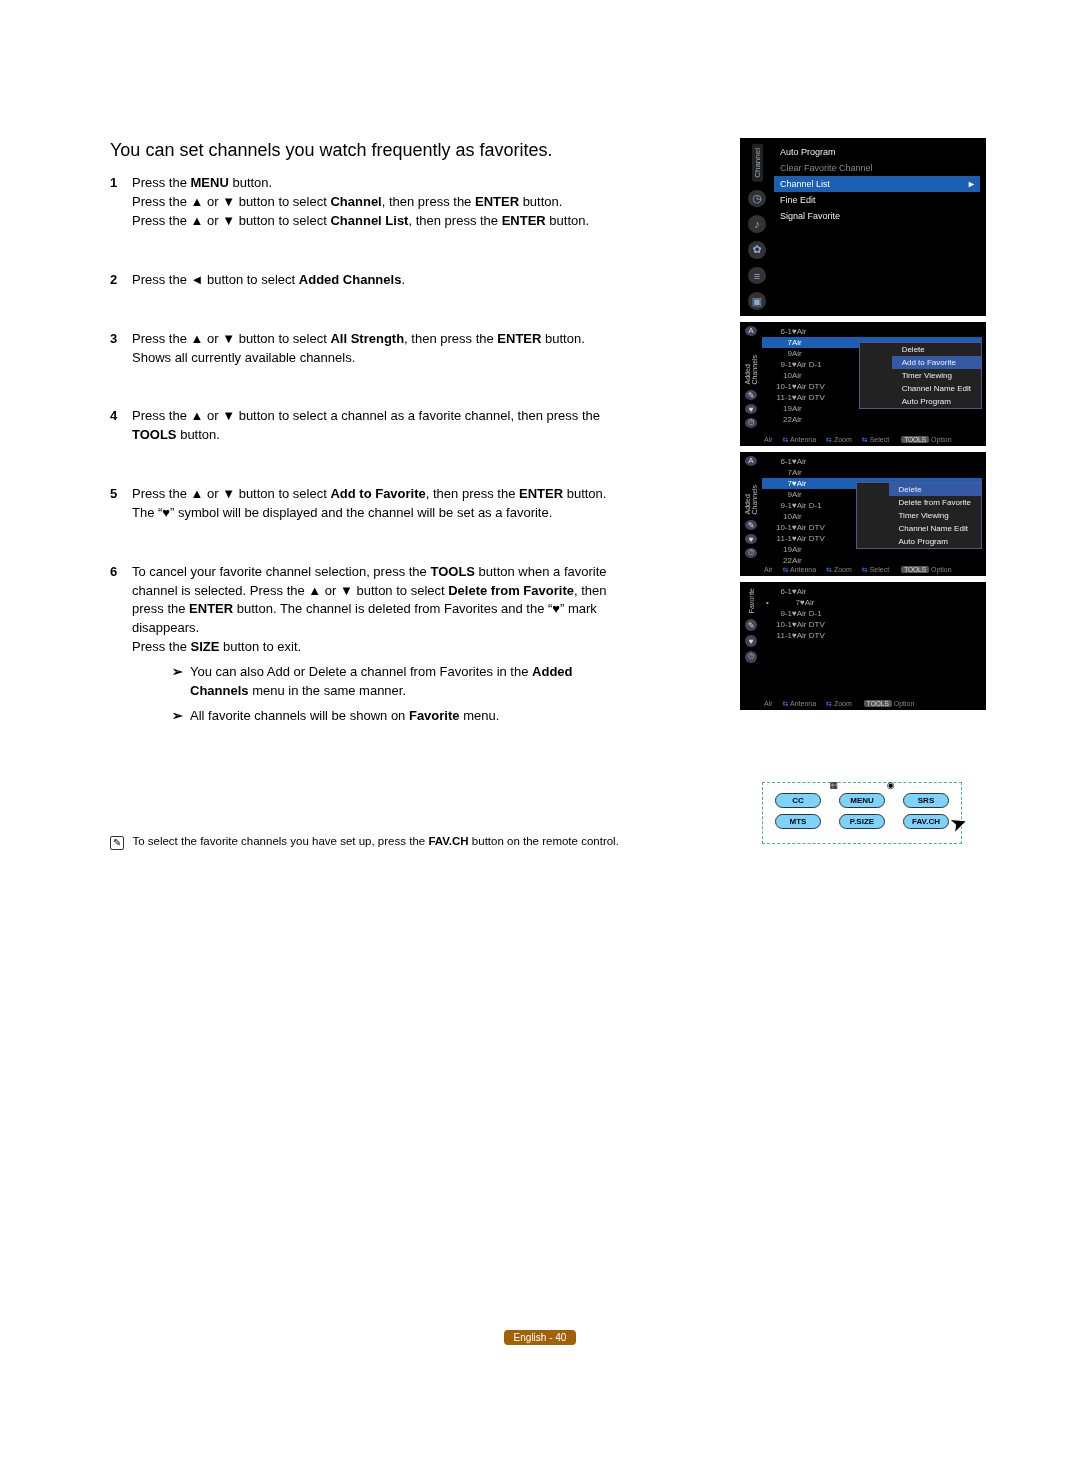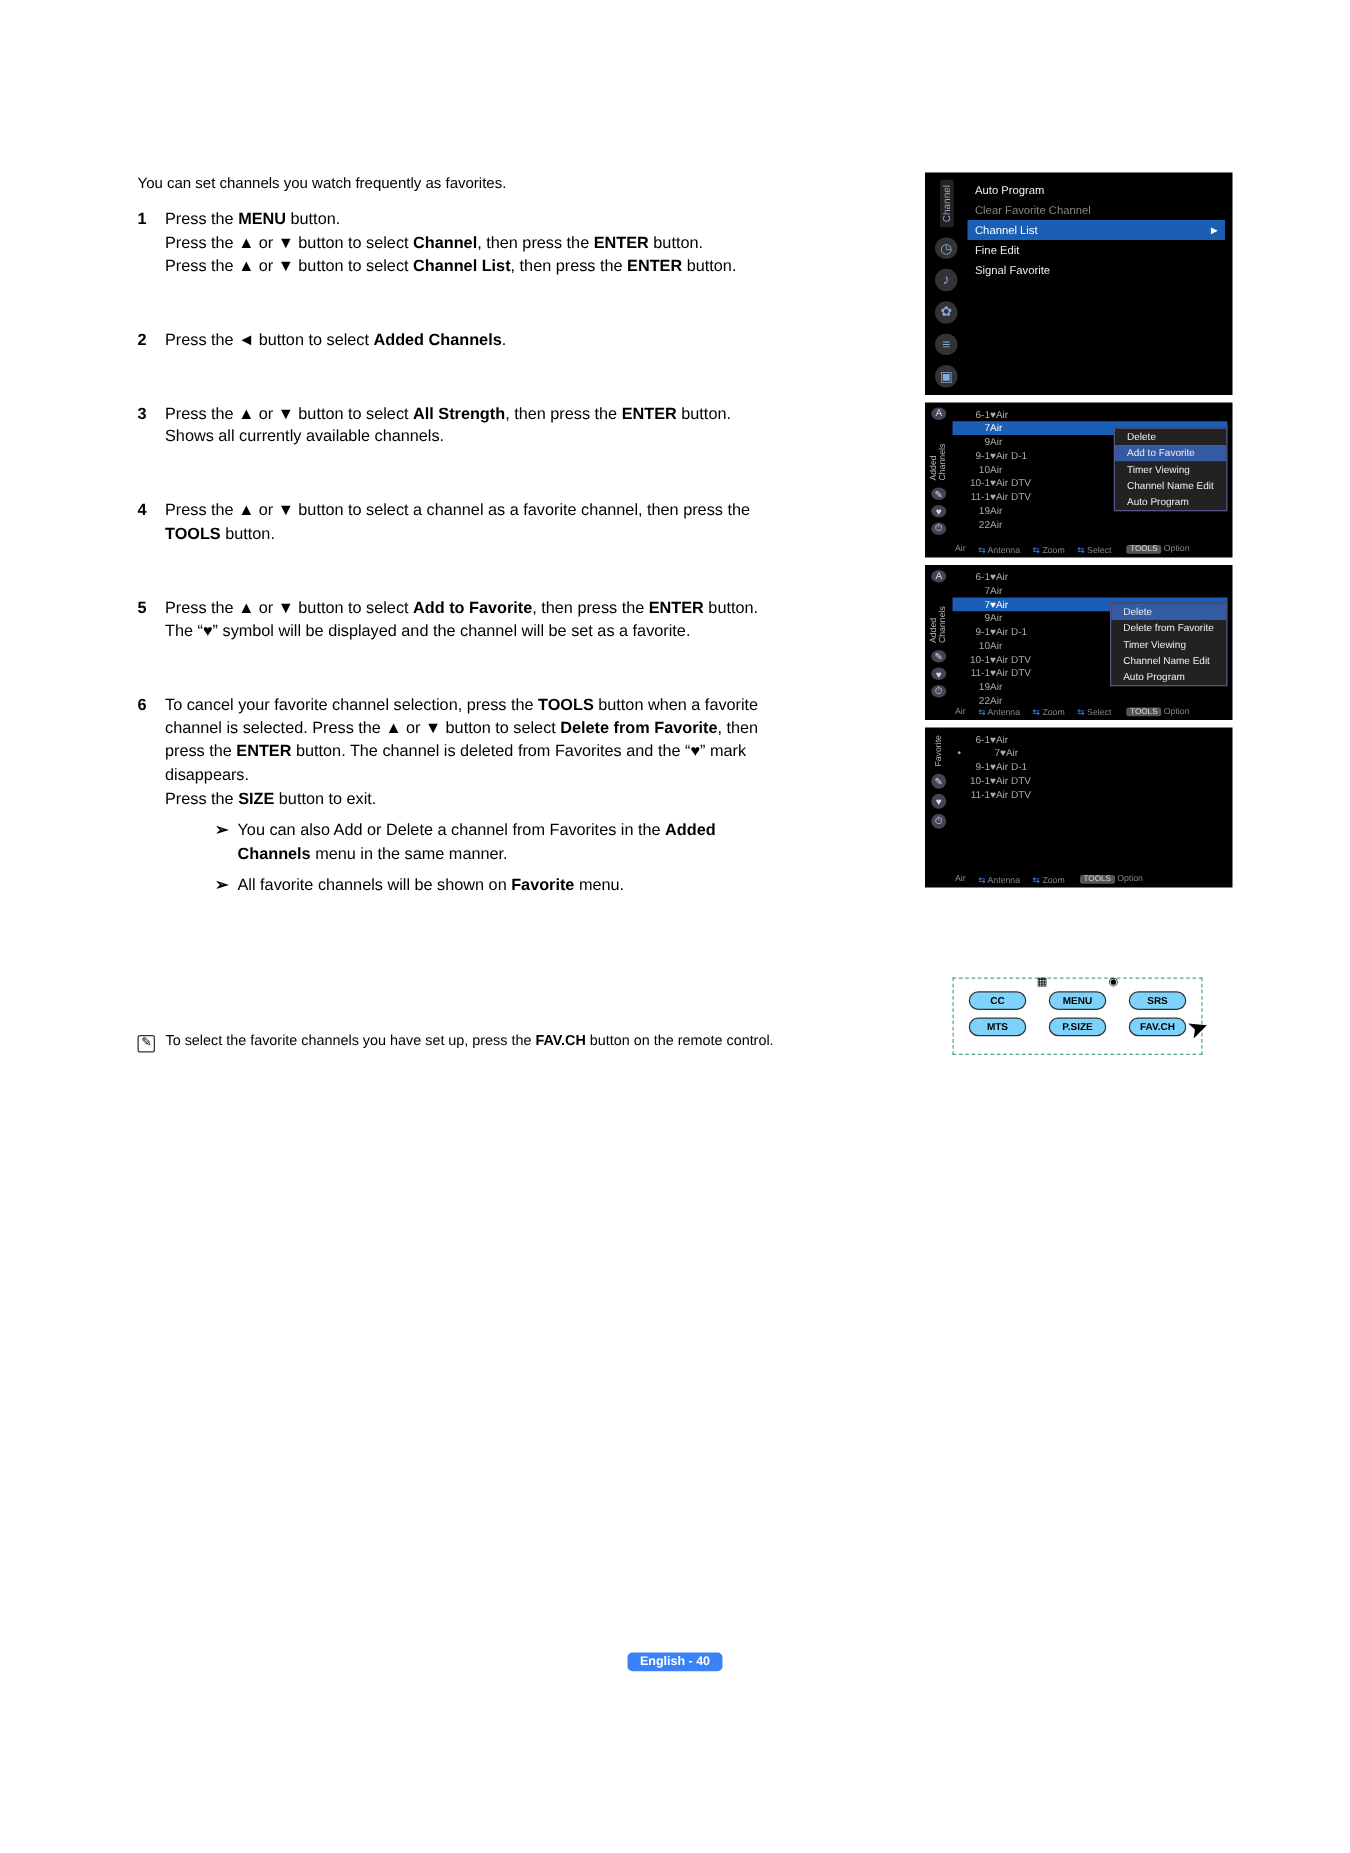--- a/index.html
+++ b/index.html
@@ -15,21 +15,21 @@
     width: 860px;
     margin: 0 auto;
   }
   .main { width: 510px; }
   .title {
     font-size: 14px;
     font-weight: bold;
     text-decoration: underline;
     margin-bottom: 6px;
   }
-  .intro { font-size: 12px; margin-bottom: 12px; line-height: 1.35; }
+  .intro { font-size: 18px; margin-bottom: 12px; line-height: 1.35; }
   ol.steps {
     list-style: none;
     padding: 0;
     margin: 0;
     counter-reset: step;
   }
   ol.steps > li {
     display: flex;
     margin-bottom: 40px;
     font-size: 13px;
@@ -159,20 +159,21 @@
   .ch-row { display: flex; padding: 0 4px; font-size: 8px; color: #aaa; line-height: 11px; }
   .ch-row .cn { width: 26px; text-align: right; }
   .ch-row .cl { flex: 1; }
   .ch-row.hi { background: #1a5fb4; color: #fff; }
   .popup {
     position: absolute;
     right: 4px;
     background: #222;
     border: 1px solid #558;
     font-size: 8px;
+    padding-left: 32px;
   }
   .popup .prow { padding: 2px 10px; color: #eee; white-space: nowrap; }
   .popup .prow.sel { background: #355aa5; }
   .bbar {
     position: absolute;
     left: 4px; right: 4px; bottom: 2px;
     font-size: 7px; color: #888;
     display: flex; gap: 10px;
     padding-left: 20px;
   }
@@ -223,26 +224,26 @@
     bottom: 8px;
     font-size: 20px;
     transform: rotate(-20deg);
   }
   .footer {
     text-align: center;
     margin-top: 480px;
     font-size: 10px;
   }
   .footer .pill {
-    background: #3b82f6;
+    background: #a16207;
     color: #fff;
     display: inline-block;
     padding: 2px 10px;
     border-radius: 4px;
-    font-weight: bold;
+    font-weight: normal;
   }
 </style>
 </head>
 <body>
 
 <div class="page">
 
   <div class="main">
     <div class="intro">You can set channels you watch frequently as favorites.</div>
 

